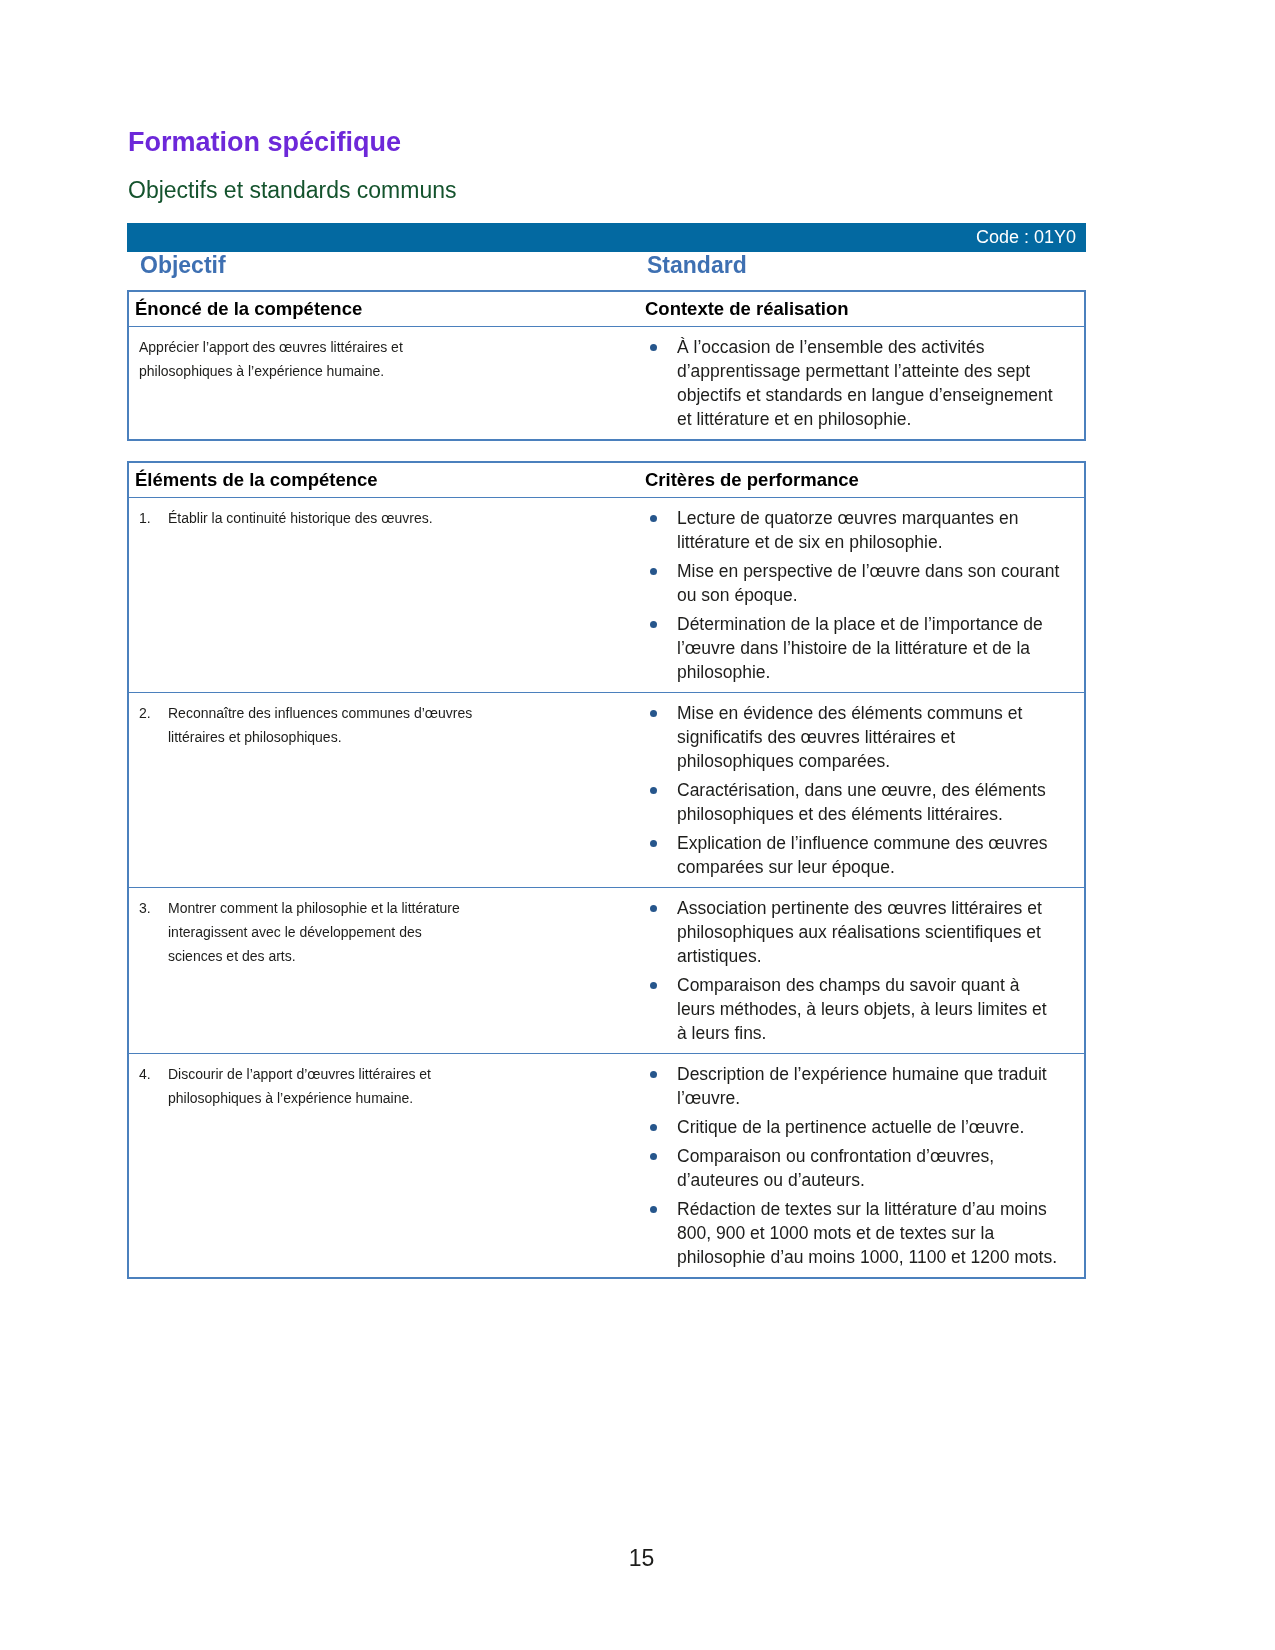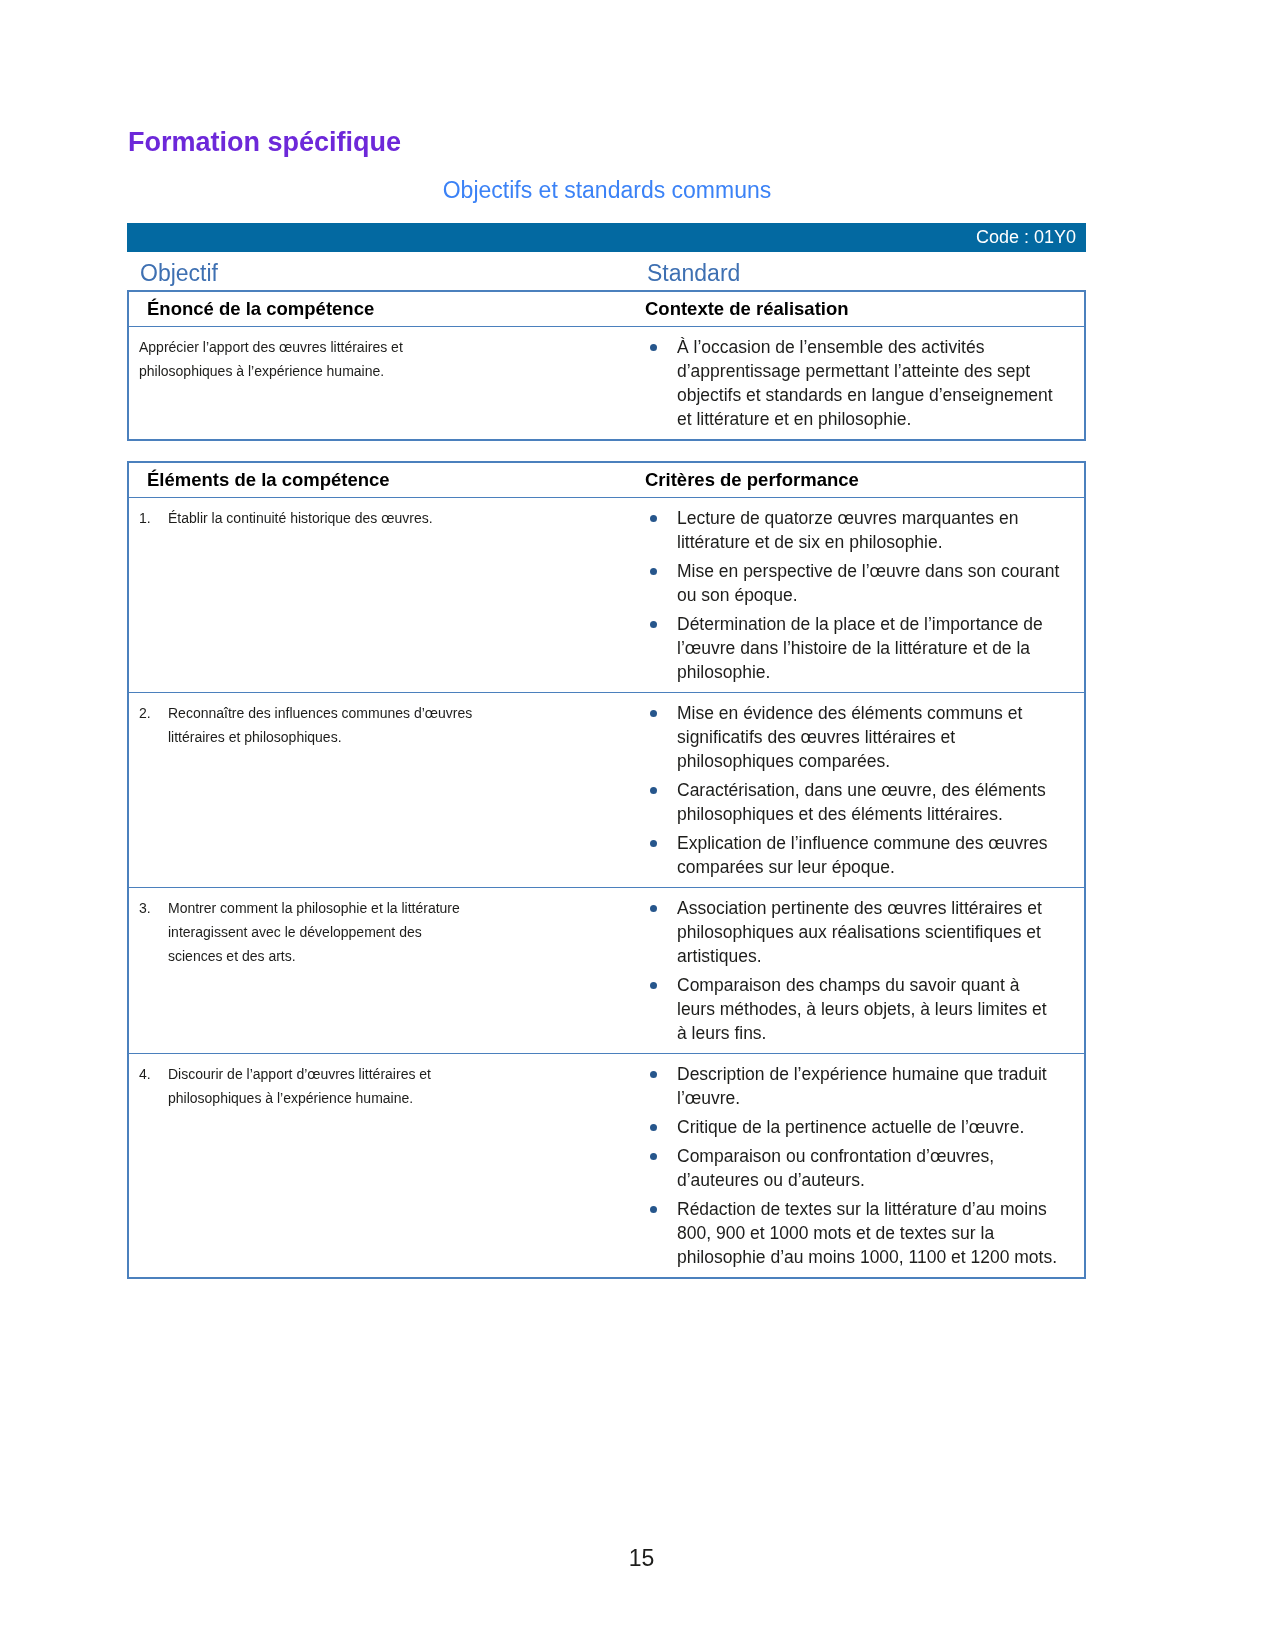--- a/index.html
+++ b/index.html
@@ -8,45 +8,44 @@
     font-family:"Liberation Sans","DejaVu Sans",sans-serif;
     color:#1d1d1b;
   }
   .content{position:absolute;left:127px;top:0;width:959px;}
   .main-title{
     margin:126px 0 0 1px;font-size:27px;line-height:32px;font-weight:bold;
     color:#6d28d9;
   }
   .subtitle{
     margin:18px 0 0 1px;font-size:23px;line-height:28px;font-weight:normal;
-    color:#3b82f6;
-    text-align:center;
+    color:#14532d;
   }
   .code-bar{
     margin-top:19px;height:29px;background:#0369a1;
     color:#ffffff;font-size:18px;line-height:29px;text-align:right;
     padding-right:10px;box-sizing:border-box;
   }
   .col-titles{position:relative;height:38px;}
   .col-title{
-    position:absolute;top:8px;font-size:23px;font-weight:normal;color:#3e70b2;
+    position:absolute;top:0;font-size:23px;font-weight:bold;color:#3e70b2;
   }
   .col-title.objectif{left:13px;}
   .col-title.standard{left:520px;}
   .block{
     border:2.5px solid #4b80bd;background:#ffffff;
   }
   .block2{margin-top:20px;}
   .block-header{
     display:grid;grid-template-columns:506px 1fr;
     border-bottom:1.5px solid #4b80bd;
   }
   .block-header .hcell{
     font-size:18.5px;font-weight:bold;color:#000000;
-    padding:5px 6px 5px 18px;line-height:24px;
+    padding:5px 6px 5px 6px;line-height:24px;
   }
   .block-header .hcell.right{padding-left:10px;}
   .row{display:grid;grid-template-columns:506px 1fr;}
   .row + .row{border-top:1.5px solid #4b80bd;}
   .cell-left{padding:8px 8px 8px 10px;font-size:14px;line-height:24px;}
   .numbered{display:flex;}
   .numbered .num{flex:none;width:29px;}
   .pre{white-space:pre-line;}
   ul.criteria{
     list-style:none;margin:0;padding:8px 4px 8px 0;

